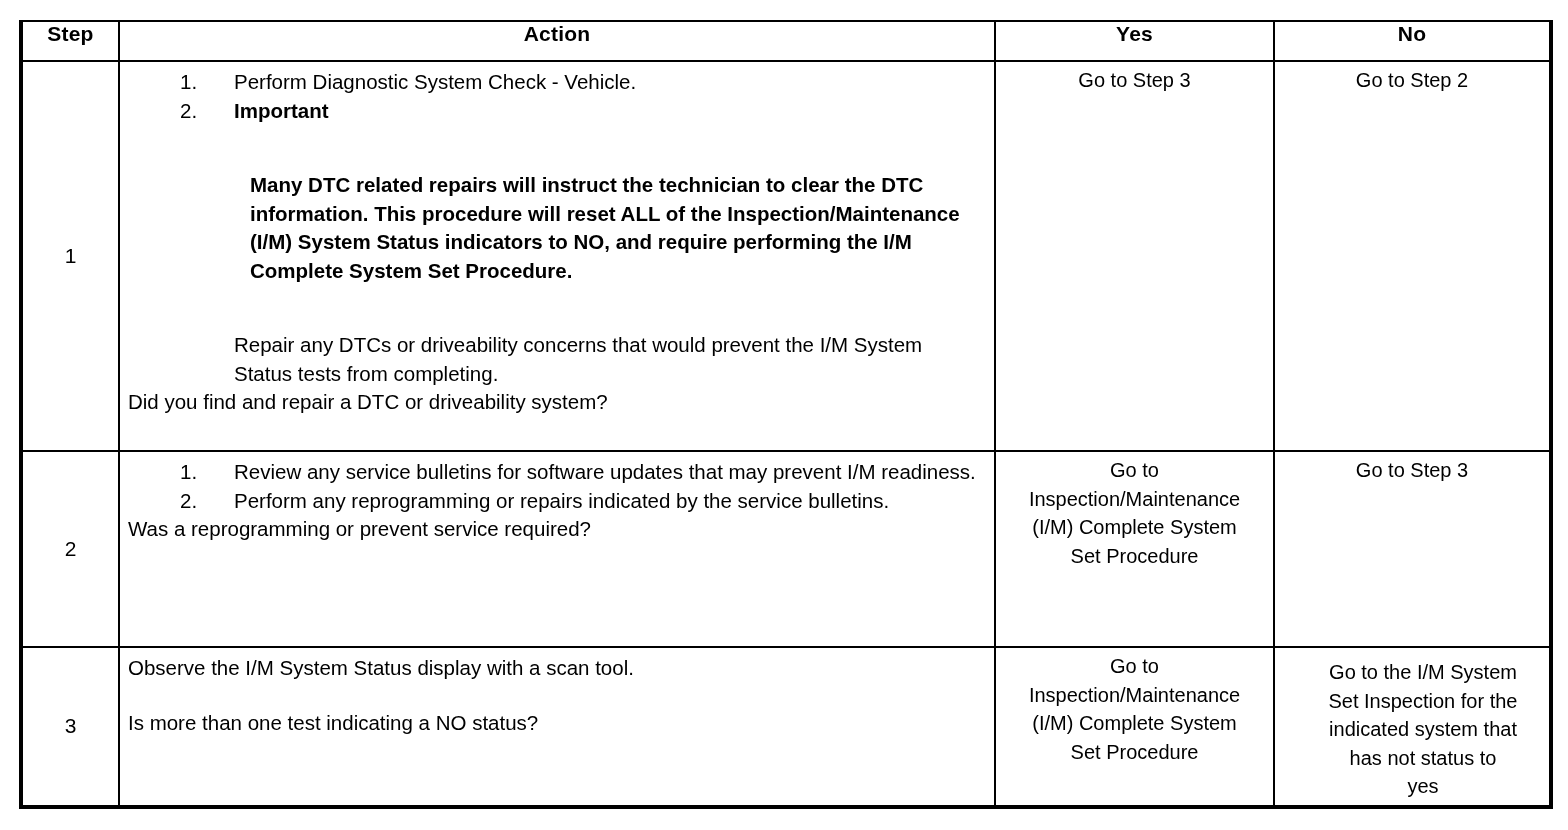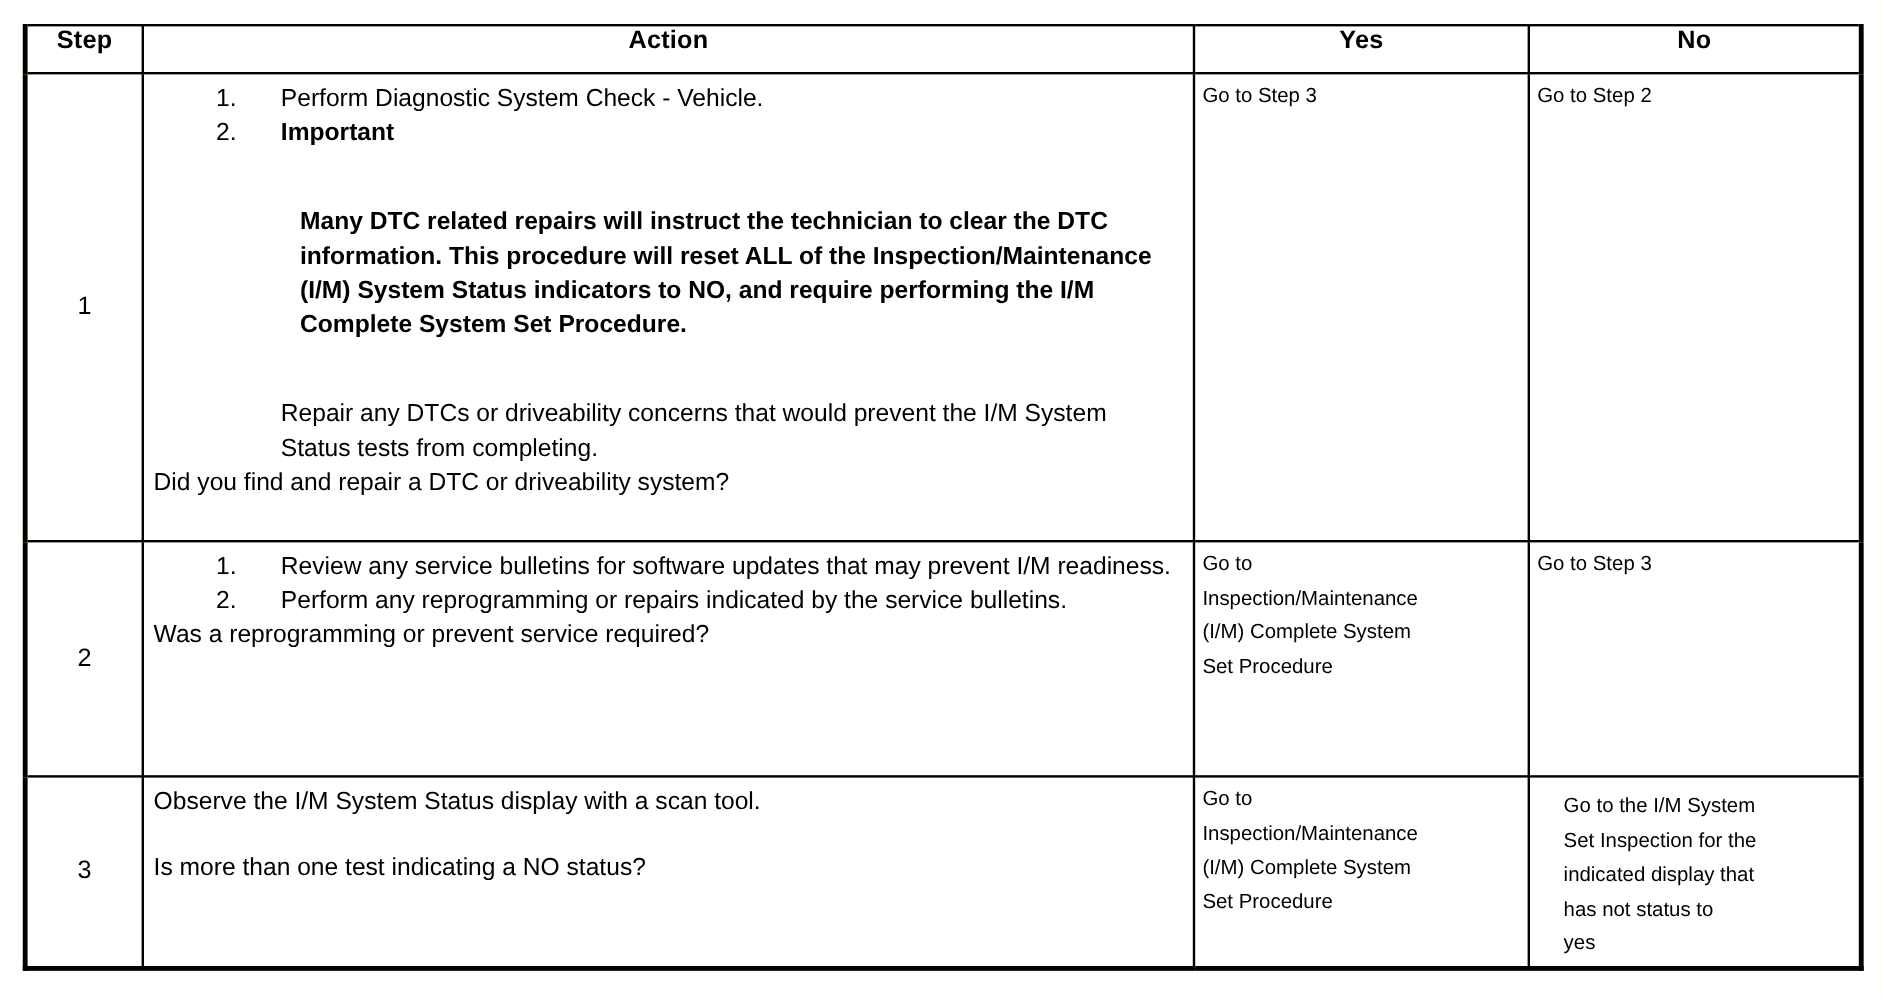--- a/index.html
+++ b/index.html
@@ -22,21 +22,21 @@
     background: #ffffff;
   }
 
   table.proc {
     position: absolute;
     left: 19px;
     top: 20px;
     width: 1530px;
     border-collapse: collapse;
     table-layout: fixed;
-    background: #fdba74;
+    background: #8b5cf6;
   }
 
   table.proc td, table.proc th {
     border: 2px solid #000000;
     padding: 0;
     vertical-align: top;
     background: #ffffff;
   }
 
   
@@ -125,22 +125,23 @@
   .action-flex {
     display: flex;
     flex-direction: column;
     height: 100%;
     box-sizing: border-box;
     padding: 6px 12px 6px 8px;
   }
 
   
   .ans {
-    line-height: 28.5px;
-    font-size: 17px;
+    text-align: center;
+    line-height: 28.5px;
+    font-size: 20px;
     padding: 4px 6px;
     box-sizing: border-box;
     height: 100%;
     display: flex;
     flex-direction: column;
     justify-content: flex-end;
   }
   .ans.middle { justify-content: center; }
   .ans.top    { justify-content: flex-start; padding-top: 10px; padding-left: 28px; }
   .ans .ln { display: block; }
@@ -272,21 +273,21 @@
             <span class="ln">Go to</span>
             <span class="ln">Inspection/Maintenance</span>
             <span class="ln">(I/M) Complete System</span>
             <span class="ln">Set Procedure</span>
           </div>
         </td>
         <td class="c-no-cell">
           <div class="ans top">
             <span class="ln">Go to the I/M System</span>
             <span class="ln">Set Inspection for the</span>
-            <span class="ln">indicated display that</span>
+            <span class="ln">indicated system that</span>
             <span class="ln">has not status to</span>
             <span class="ln">yes</span>
           </div>
         </td>
       </tr>
 
     </tbody>
   </table>
 
 </div>

